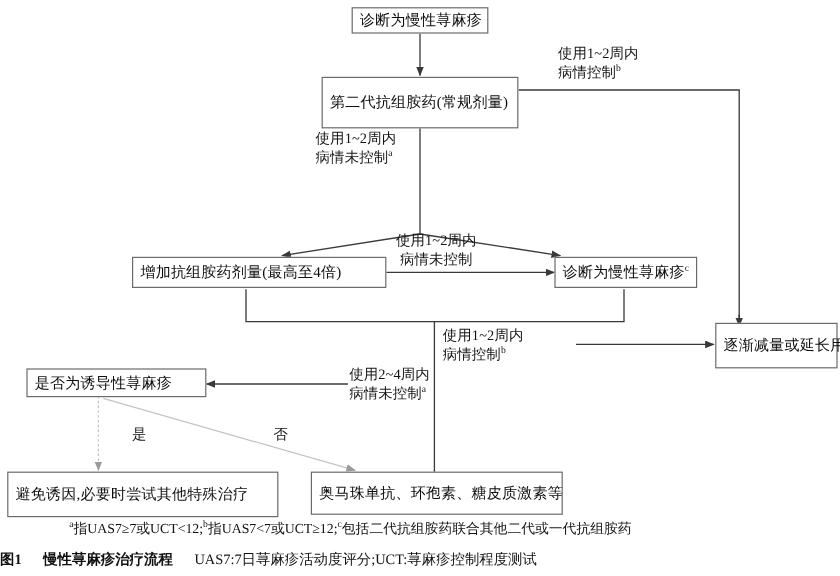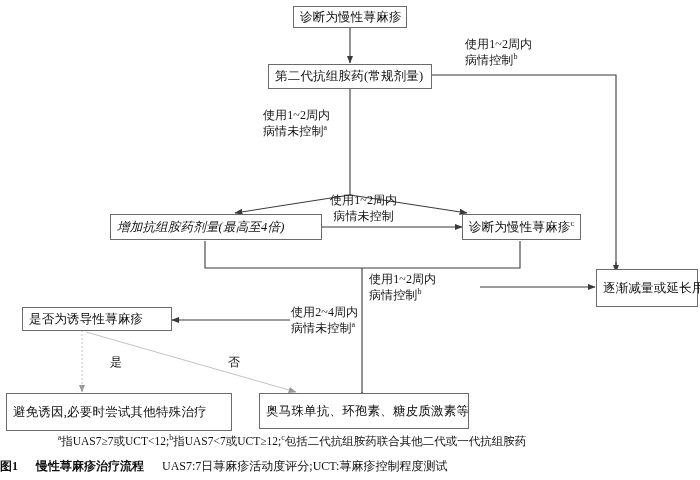--- a/index.html
+++ b/index.html
@@ -135,25 +135,25 @@
       <line x1="82" y1="330" x2="82" y2="392" stroke-dasharray="2,2" marker-end="url(#ah-light)"></line>
 
       <line x1="86" y1="332" x2="296" y2="392" marker-end="url(#ah-light)"></line>
     </g>
   </svg>
 
   <div class="node" style="left:293px; top:6px; width:114px; height:22px;">
     <span class="node-inner">诊断为慢性荨麻疹</span>
   </div>
 
-  <div class="node" style="left:268px; top:64px; width:164px; height:25px;">
+  <div class="node" style="left:268px; top:64px; width:164px; height:43px;">
     <span class="node-inner">第二代抗组胺药(常规剂量)</span>
   </div>
 
-  <div class="node" style="left:110px; top:214px; width:212px; height:26px;font-style:italic;">
+  <div class="node" style="left:110px; top:214px; width:212px; height:26px;">
     <span class="node-inner">增加抗组胺药剂量(最高至4倍)</span>
   </div>
 
   <div class="node" style="left:462px; top:214px; width:119px; height:26px;">
     <span class="node-inner"><span>诊断为慢性荨麻疹</span><sup>c</sup></span>
   </div>
 
   <div class="node" style="left:596px; top:269px; width:102px; height:38px; line-height:16px;">
     <span class="node-inner" style="text-align:left;">
       <span>逐渐减量或延长用药间期,</span><br>

